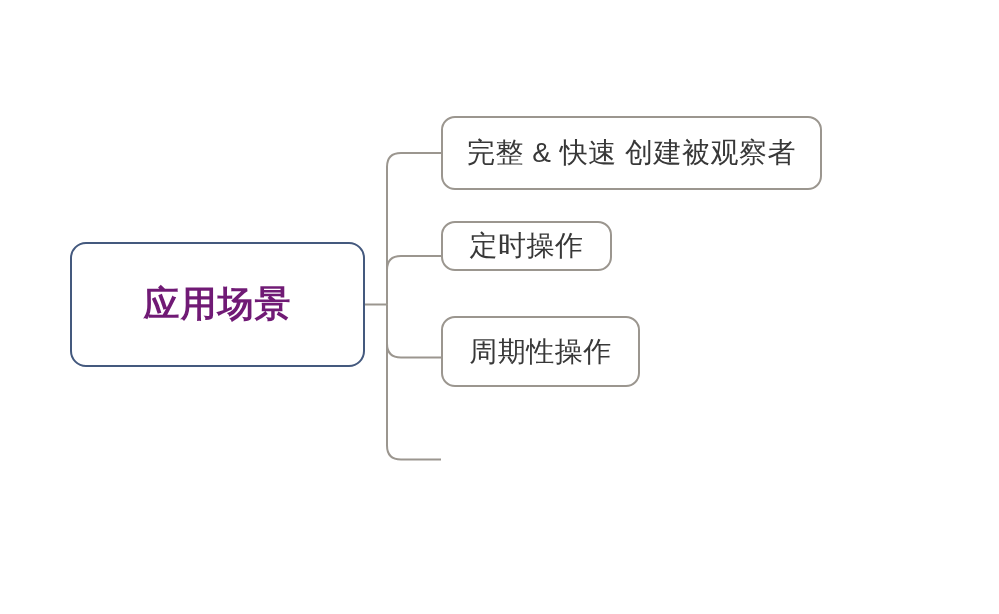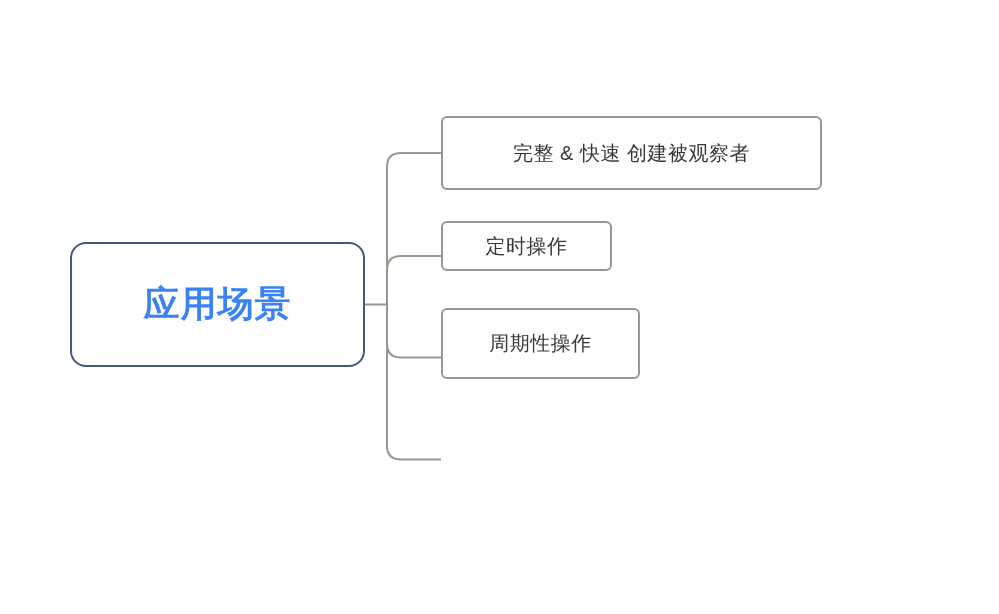--- a/index.html
+++ b/index.html
@@ -33,34 +33,34 @@
   }
   .node-root {
     left: 70px;
     top: 242px;
     width: 295px;
     height: 125px;
     border: 2.5px solid #44597e;
     border-radius: 16px;
     font-size: 36px;
     font-weight: 700;
-    color: #3b82f6;
+    color: #701a75;
     letter-spacing: 1px;
   }
   .node-child {
     border: 2px solid #9b968f;
-    border-radius: 6px;
-    font-size: 20px;
+    border-radius: 14px;
+    font-size: 28px;
     font-weight: 500;
     color: #383838;
     letter-spacing: 0.5px;
   }
   .child-1 { left: 441px; top: 116px; width: 381px; height: 74px; }
   .child-2 { left: 441px; top: 221px; width: 171px; height: 50px; }
-  .child-3 { left: 441px; top: 308px; width: 199px; height: 71px; }
+  .child-3 { left: 441px; top: 316px; width: 199px; height: 71px; }
   .child-4 { left: 441px; top: 424px; width: 252px; height: 71px; }
 </style>
 </head>
 <body>
 
 <div class="canvas">
 
   <svg class="connectors" width="999" height="614" viewBox="0 0 999 614" fill="none">
     <path d="M364 304.5 H387" stroke-width="2" fill="none" stroke="#9b968f"></path>
     <path d="M387 304.5 V167 Q387 153 401 153 H441" stroke-width="2" fill="none" stroke="#9b968f"></path>

